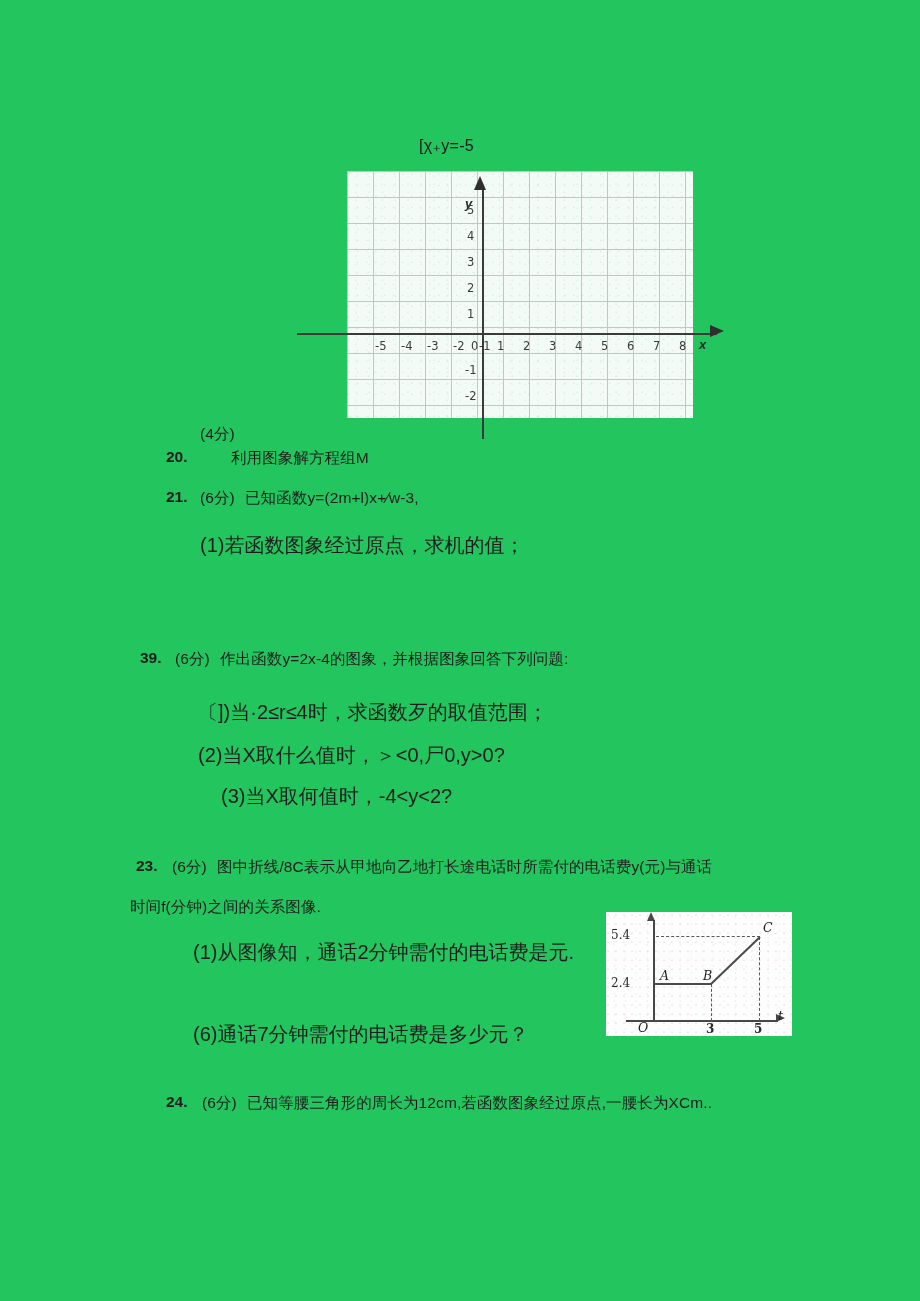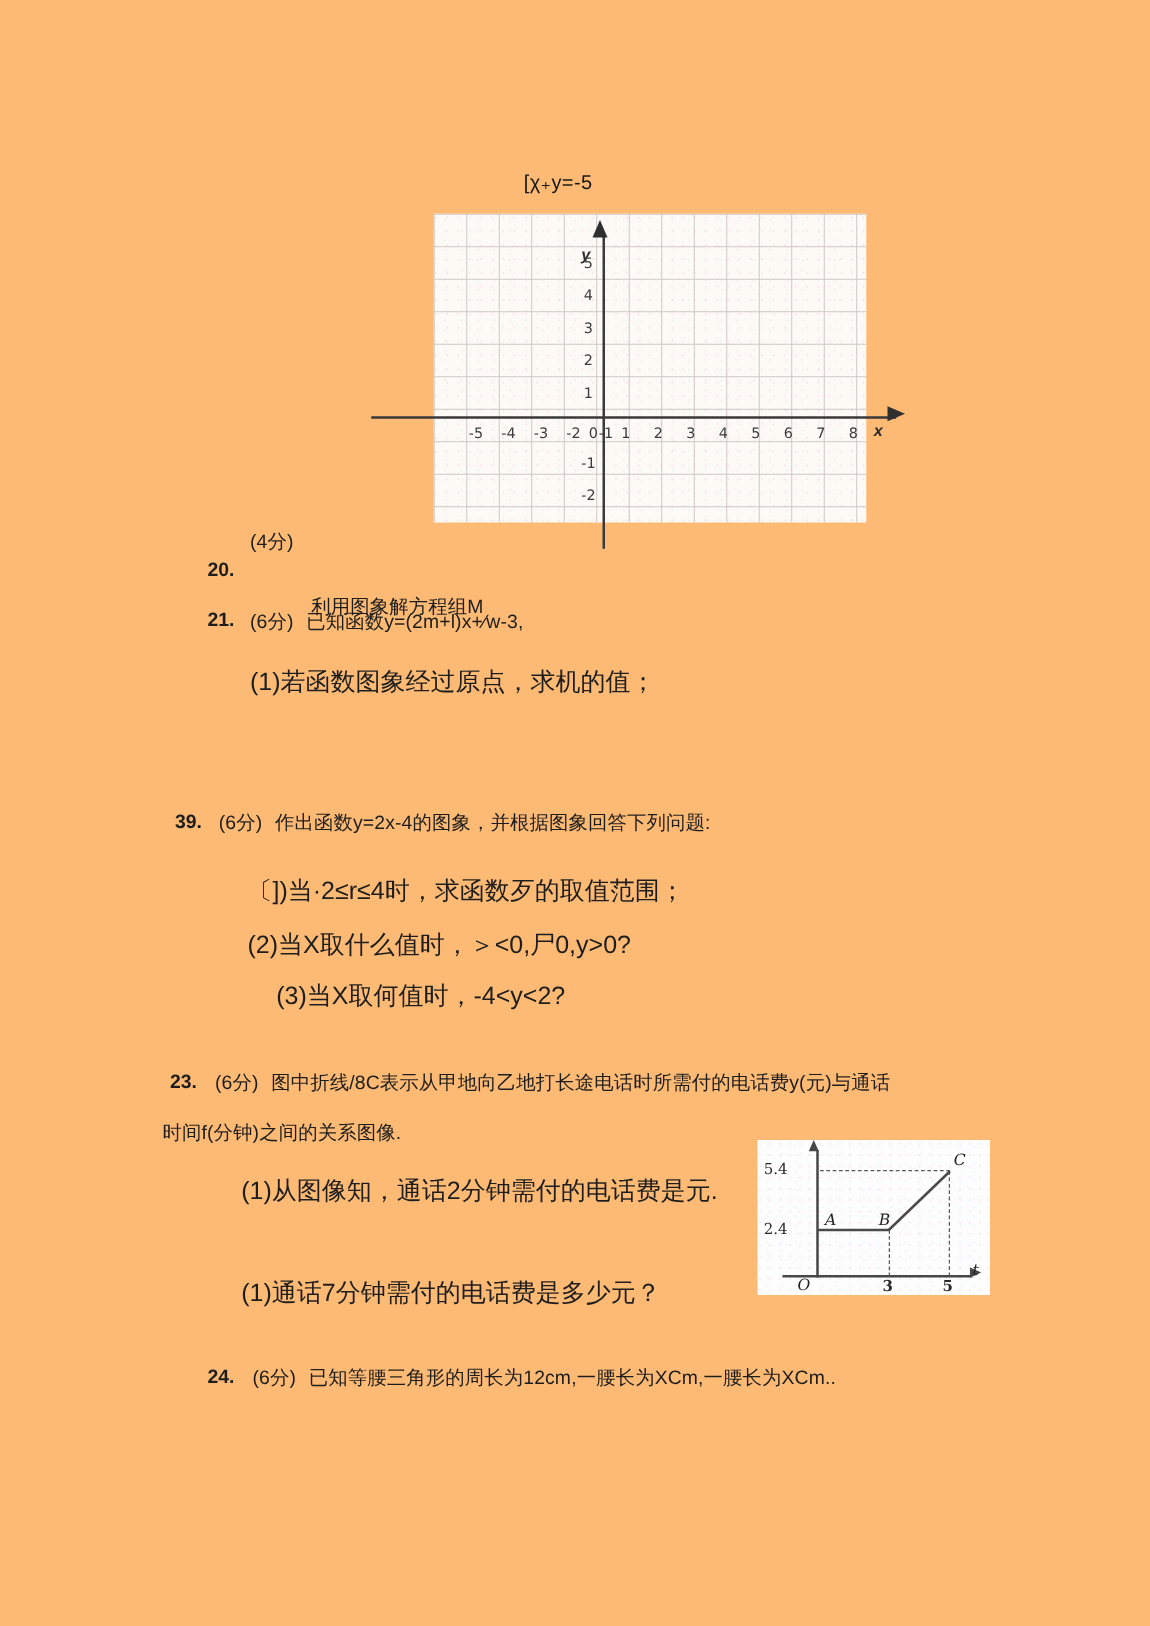--- a/index.html
+++ b/index.html
@@ -8,21 +8,21 @@
     background: #ffffff;
   }
   body {
     font-family: "Liberation Sans", "DejaVu Sans", sans-serif;
     color: #1a1a1a;
   }
   #page {
     position: relative;
     width: 920px;
     height: 1301px;
-    background: #fdba74;
+    background: #22c55e;
     overflow: hidden;
   }
 
   
   .qline {
     position: absolute;
     font-size: 15.5px;
     line-height: 1.35;
     white-space: nowrap;
     color: #1d1d1d;
@@ -263,40 +263,40 @@
     <div class="tick-lbl" style="left:120px; top:84px;">3</div>
     <div class="tick-lbl" style="left:120px; top:58px;">4</div>
     <div class="tick-lbl" style="left:120px; top:32px;">5</div>
 
     <div class="tick-lbl" style="left:118px; top:192px;">-1</div>
     <div class="tick-lbl" style="left:118px; top:218px;">-2</div>
   </div>
 
   <div class="qnum" style="left:166px; top:448px;">20.</div>
   <div class="qline" style="left:200px; top:424px;">(4分)</div>
-  <div class="qline" style="left:249px; top:448px;margin-top:28px;">利用图象解方程组M</div>
+  <div class="qline" style="left:231px; top:448px;">利用图象解方程组M</div>
 
   <div class="qnum" style="left:166px; top:488px;">21.</div>
   <div class="qline" style="left:200px; top:488px;">(6分)</div>
   <div class="qline" style="left:245px; top:488px;">已知函数y=(2m+l)x+∕w-3,</div>
   <div class="sub" style="left:200px; top:532px;">(1)若函数图象经过原点，求机的值；</div>
 
   <div class="qnum" style="left:140px; top:649px;">39.</div>
   <div class="qline" style="left:175px; top:649px;">(6分)</div>
   <div class="qline" style="left:220px; top:649px;">作出函数y=2x-4的图象，并根据图象回答下列问题:</div>
   <div class="sub" style="left:198px; top:699px;">〔])当·2≤r≤4时，求函数歹的取值范围；</div>
   <div class="sub" style="left:198px; top:742px;">(2)当X取什么值时，＞&lt;0,尸0,y&gt;0?</div>
   <div class="sub" style="left:198px; top:783px;margin-left:23px;">(3)当X取何值时，-4&lt;y&lt;2?</div>
 
   <div class="qnum" style="left:136px; top:857px;">23.</div>
   <div class="qline" style="left:172px; top:857px;">(6分)</div>
   <div class="qline" style="left:217px; top:857px;">图中折线/8C表示从甲地向乙地打长途电话时所需付的电话费y(元)与通话</div>
   <div class="qline" style="left:130px; top:897px;">时间f(分钟)之间的关系图像.</div>
   <div class="sub" style="left:193px; top:939px;">(1)从图像知，通话2分钟需付的电话费是元.</div>
-  <div class="sub" style="left:193px; top:1021px;">(1)通话7分钟需付的电话费是多少元？</div>
+  <div class="sub" style="left:193px; top:1021px;">(6)通话7分钟需付的电话费是多少元？</div>
 
   <div id="inset">
     <div id="inset-bg"></div>
 
     <div id="in-xaxis"></div>
     <div id="in-xarrow"></div>
     <div id="in-yaxis"></div>
     <div id="in-yarrow"></div>
 
     <div class="dashed-h" style="left:50px; top:24px; width:104px;"></div>
@@ -318,15 +318,15 @@
     <div class="in-lbl" style="left:100px; top:110px; font-weight:700;">3</div>
     <div class="in-lbl" style="left:148px; top:110px; font-weight:700;">5</div>
     <div class="in-ax" style="left:172px; top:96px;">t</div>
     <div class="in-pt" style="left:54px;  top:56px;">A</div>
     <div class="in-pt" style="left:97px;  top:56px;">B</div>
     <div class="in-pt" style="left:157px; top:8px;">C</div>
   </div>
 
   <div class="qnum" style="left:166px; top:1093px;">24.</div>
   <div class="qline" style="left:202px; top:1093px;">(6分)</div>
-  <div class="qline" style="left:247px; top:1093px;">已知等腰三角形的周长为12cm,一腰长为XCm,一腰长为XCm..</div>
+  <div class="qline" style="left:247px; top:1093px;">已知等腰三角形的周长为12cm,若函数图象经过原点,一腰长为XCm..</div>
 
 </div>
 
 </body></html>

